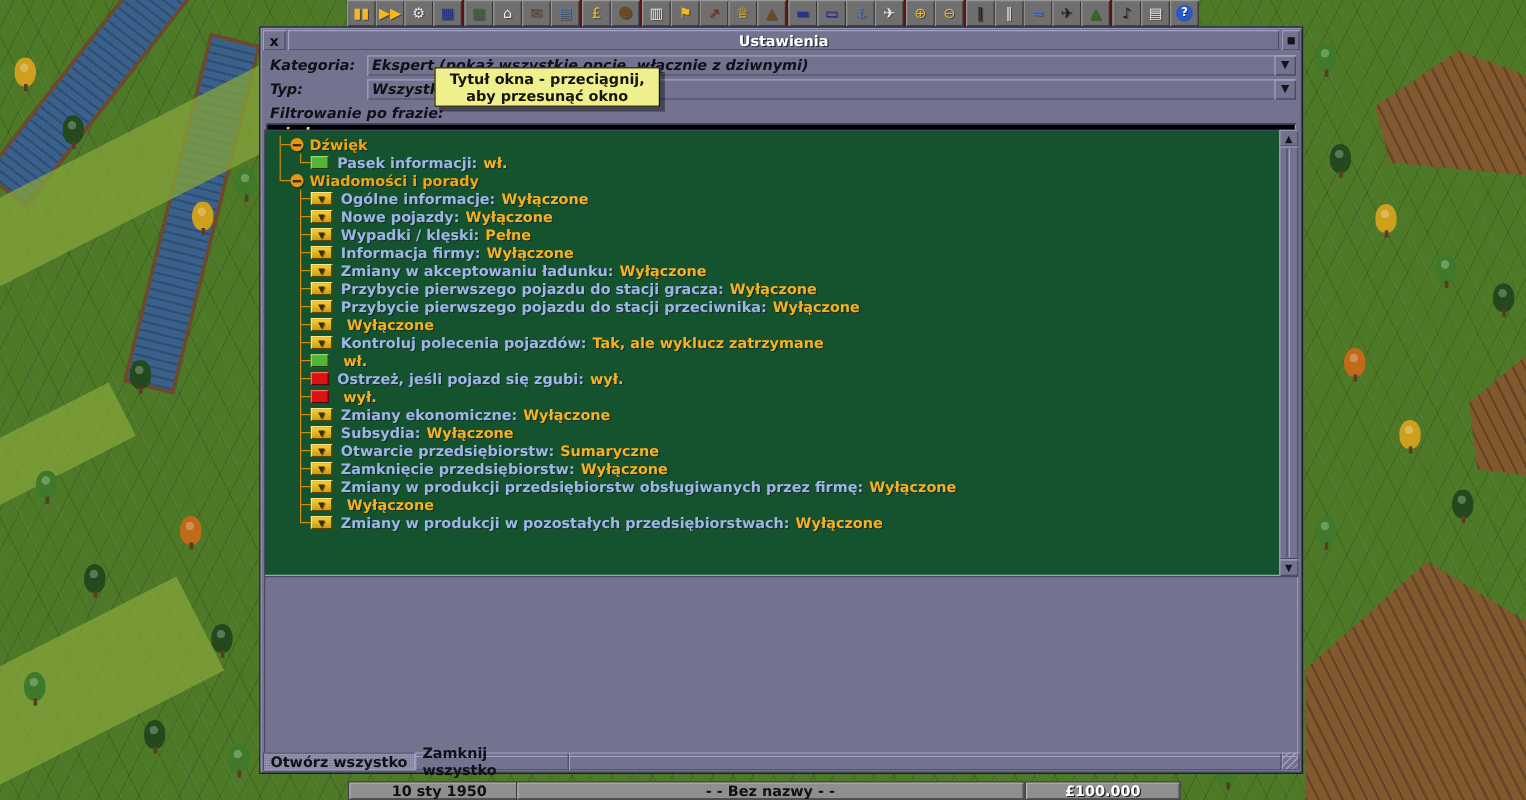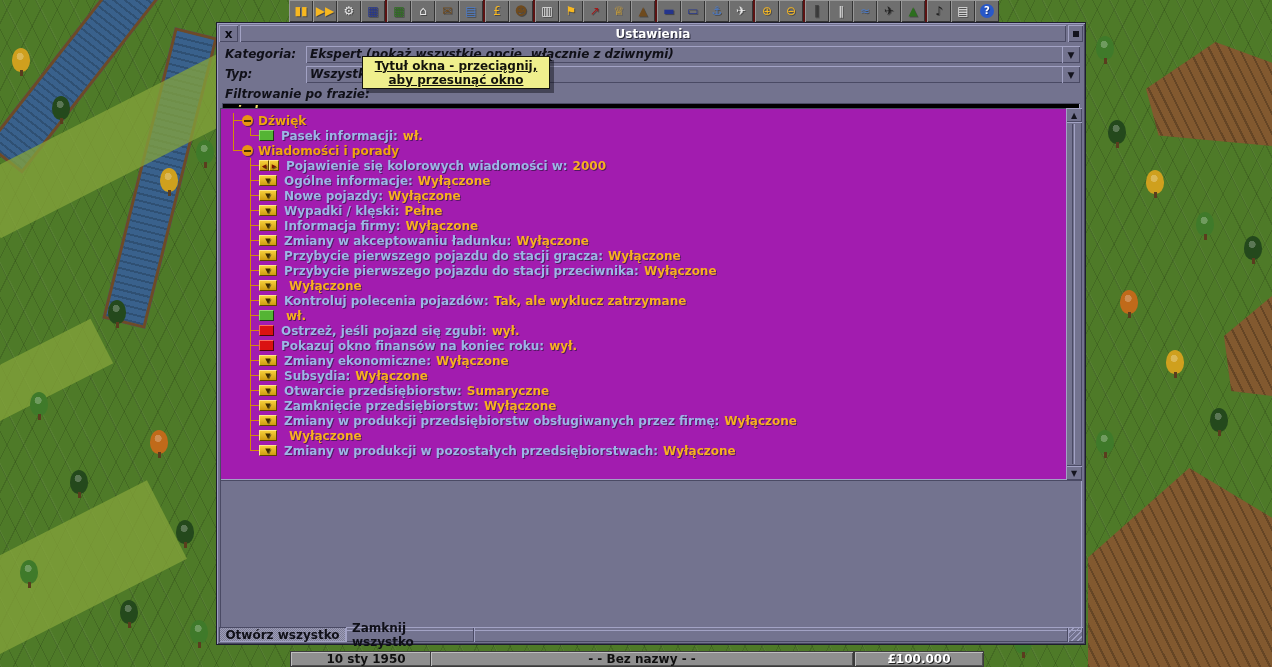--- a/index.html
+++ b/index.html
@@ -50,23 +50,23 @@
   .dropdown{flex:1;height:17px;display:flex;background:#73738f;cursor:pointer;}
   .dd-text{flex:1;padding:1px 0 0 4px;line-height:15px;white-space:nowrap;overflow:hidden;}
   .dd-btn{width:18px;display:flex;align-items:center;justify-content:center;font-size:9px;color:#14141e;}
   .editbox{flex:1;height:17px;background:#000;color:#eede6e;padding:1px 4px 0 4px;line-height:15px;
     box-shadow:inset 1px 1px 0 #4a4a64, inset -1px -1px 0 #a2a2c4;}
   .clr-btn{width:20px;height:17px;margin-left:1px;display:flex;align-items:center;justify-content:center;
     font-size:13px;color:#14141e;cursor:pointer;}
   
   .tooltip{position:absolute;left:145px;top:33px;width:188px;height:33px;background:#efef8d;
     border:1px solid #14140c;box-shadow:4px 4px 0 rgba(10,10,20,.45);z-index:30;
-    display:flex;flex-direction:column;align-items:center;justify-content:center;color:#14140c;line-height:14px;text-decoration:underline;}
-  
-  .list{position:absolute;left:3px;top:85px;right:3px;height:372px;background:#a21caf;
+    display:flex;flex-direction:column;align-items:center;justify-content:center;color:#14140c;line-height:14px;}
+  
+  .list{position:absolute;left:3px;top:85px;right:3px;height:372px;background:#14532d;
     box-shadow:inset 1px 1px 0 #4a4a64, inset -1px -1px 0 #a2a2c4;display:flex;}
   .rows{flex:1;padding:5px 0 0 5px;overflow:hidden;}
   .srow{height:15px;display:flex;align-items:center;white-space:nowrap;
     text-shadow:1px 1px 0 rgba(20,20,40,.55);}
   .br{position:relative;width:17px;height:15px;flex:none;}
   .br.line::before,.br.tee::before{content:'';position:absolute;left:8px;top:0;bottom:0;width:1px;background:#d38d08;}
   .br.corner::before{content:'';position:absolute;left:8px;top:0;height:8px;width:1px;background:#d38d08;}
   .br.tee::after,.br.corner::after{content:'';position:absolute;left:9px;top:7px;width:8px;height:1px;background:#d38d08;}
   .collapse{width:11px;height:11px;border-radius:50%;background:#e89414;position:relative;flex:none;
     margin-right:5px;cursor:pointer;box-shadow:1px 1px 0 rgba(20,20,40,.5);}
@@ -294,30 +294,20 @@
           <span class="s-val">wł.</span>
         </div>
         <div class="srow">
           <span class="br corner"></span>
           <span class="collapse"></span>
           <span class="s-sec">Wiadomości i porady</span>
         </div>
         <div class="srow">
           <span class="br none"></span>
           <span class="br tee"></span>
-          <span class="ctl ctl-spin">
-            <span>◀</span>
-            <span>▶</span>
-          </span>
-          <span class="s-name">Pojawienie się kolorowych wiadomości w:</span>
-          <span class="s-val">2000</span>
-        </div>
-        <div class="srow">
-          <span class="br none"></span>
-          <span class="br tee"></span>
           <span class="ctl ctl-drop">▼</span>
           <span class="s-name">Ogólne informacje:</span>
           <span class="s-val">Wyłączone</span>
         </div>
         <div class="srow">
           <span class="br none"></span>
           <span class="br tee"></span>
           <span class="ctl ctl-drop">▼</span>
           <span class="s-name">Nowe pojazdy:</span>
           <span class="s-val">Wyłączone</span>
@@ -380,21 +370,20 @@
           <span class="br none"></span>
           <span class="br tee"></span>
           <span class="ctl ctl-off"></span>
           <span class="s-name">Ostrzeż, jeśli pojazd się zgubi:</span>
           <span class="s-val">wył.</span>
         </div>
         <div class="srow">
           <span class="br none"></span>
           <span class="br tee"></span>
           <span class="ctl ctl-off"></span>
-          <span class="s-name">Pokazuj okno finansów na koniec roku:</span>
           <span class="s-val">wył.</span>
         </div>
         <div class="srow">
           <span class="br none"></span>
           <span class="br tee"></span>
           <span class="ctl ctl-drop">▼</span>
           <span class="s-name">Zmiany ekonomiczne:</span>
           <span class="s-val">Wyłączone</span>
         </div>
         <div class="srow">

